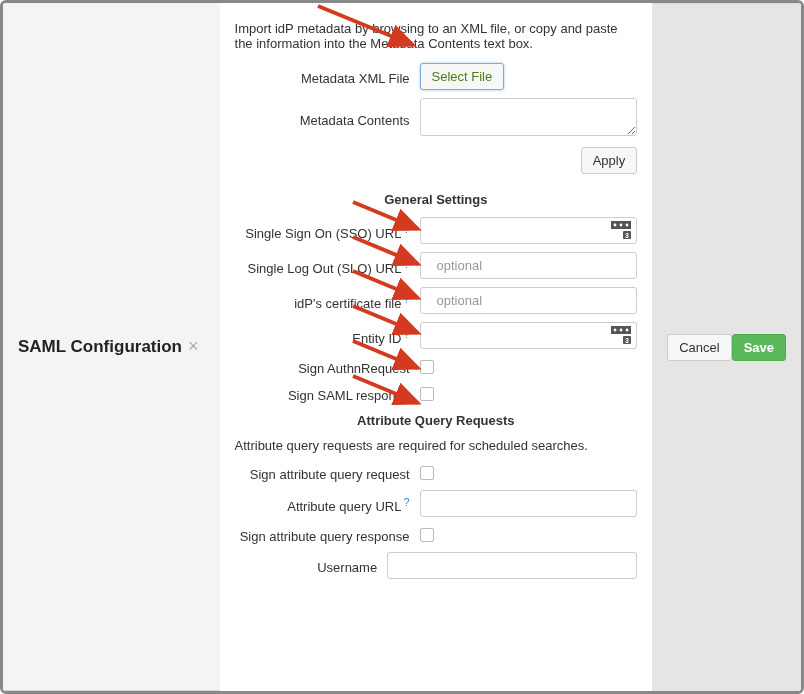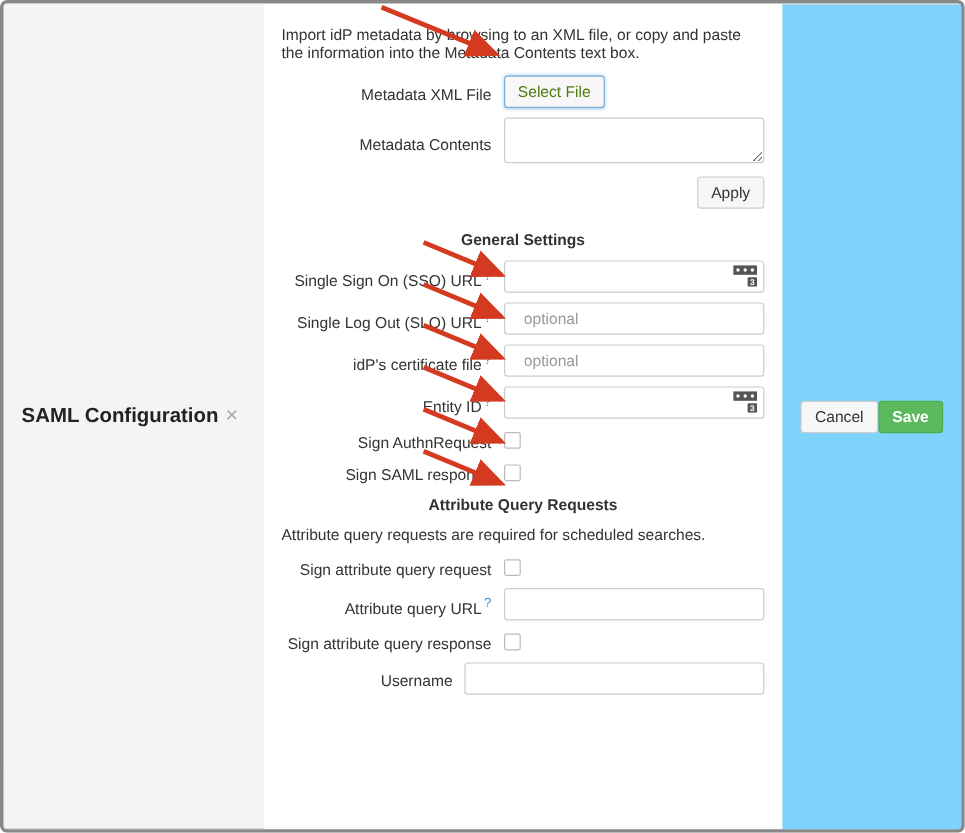--- a/index.html
+++ b/index.html
@@ -17,21 +17,21 @@
     textarea.inp { height: 38px; resize: both;}
     .btn { display:inline-block; background:#f7f7f7; border:1px solid #ccc; border-radius:3px; padding:5px 11px; font-size:13px; color:#333; cursor:pointer;}
     .btn-green { background:#5cb85c; border-color:#4cae4c; color:#fff; font-weight:bold;}
     .btn-select-file { border-color:#7aaed6; box-shadow:0 0 3px rgba(90,160,220,0.6); color:#4d7c0f;}
     .apply-row { display:flex; justify-content:flex-end; margin-bottom:18px;}
     .section-head { font-weight:bold; margin: 4px 0 10px 0; font-size:13px;text-align:center;}
     .hint { font-size:13px; margin-bottom:10px; color:#333;}
     .help-q { color:#3b8dd6; font-size:11px; vertical-align:super; margin-left:2px;}
     .pm-icon { position:absolute; right:6px; top:4px;}
     .chk { width:14px; height:14px; border:1px solid #bbb; border-radius:2px; background:#fff;}
-    .modal-footer { border-top:1px solid #d8d8d8; background:#7dd3fc; padding:10px 15px; display:flex; justify-content:space-between; align-items:center;}
+    .modal-footer { border-top:1px solid #d8d8d8; background:#e5e5e5; padding:10px 15px; display:flex; justify-content:space-between; align-items:center;}
     .arrow { position:absolute; z-index:10; pointer-events:none;}
     .pm3-svg { width:20px; height:18px;}
     ::placeholder { color:#999;}
   </style>
 </head>
 <body>
 
 <div class="modal">
   <div class="modal-header">
     <h2>SAML Configuration</h2>

